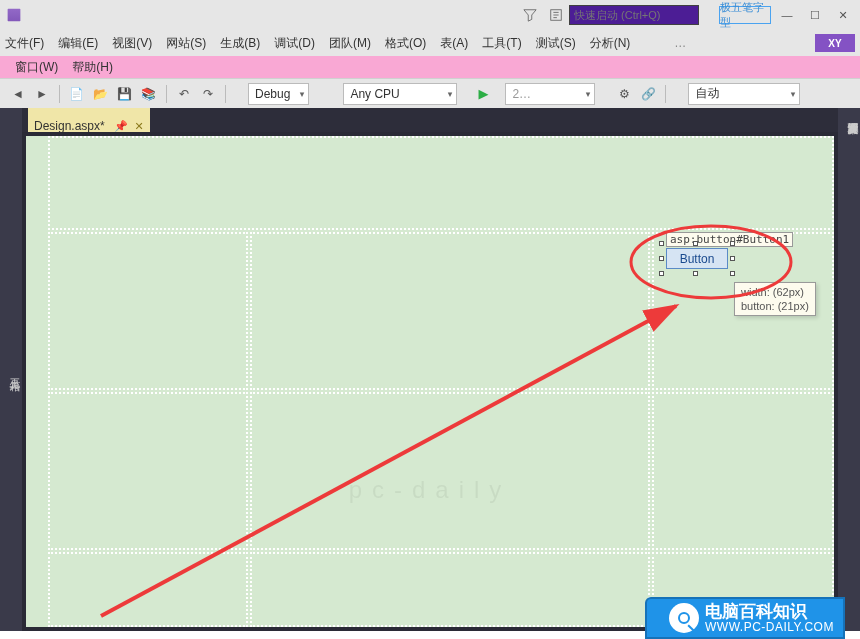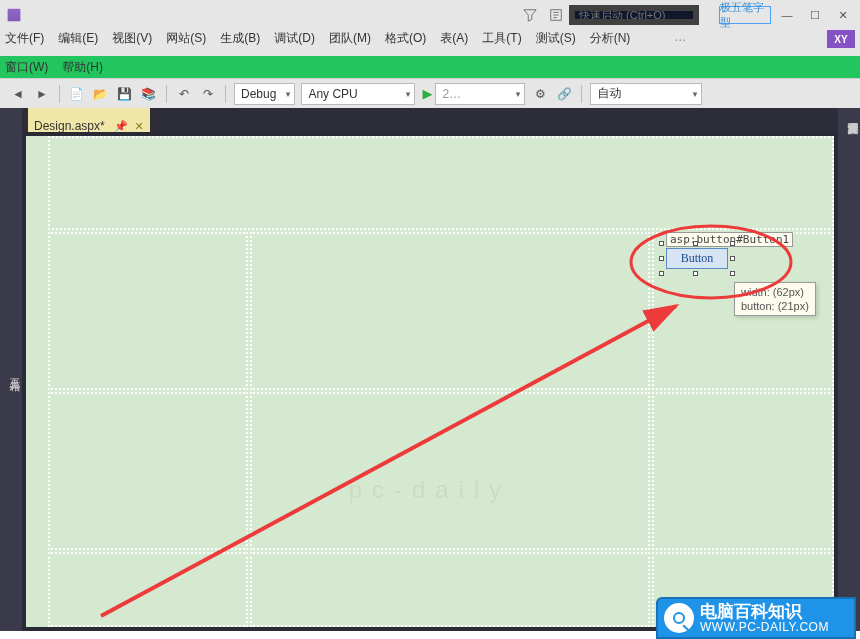--- a/index.html
+++ b/index.html
@@ -1,54 +1,54 @@
 <!DOCTYPE html>
 <html><head>
 <meta charset="utf-8">
 <style>
 *{box-sizing:border-box;margin:0;padding:0;font-family:"Microsoft YaHei","Segoe UI",sans-serif}
 body{width:860px;height:639px;background:#fff;overflow:hidden;position:relative}
 .titlebar{height:30px;background:#e6e6e6;display:flex;align-items:center;padding:0 5px;font-size:12px;color:#444}
 .vs-logo{width:18px;height:18px;background:linear-gradient(135deg,#9b72ce 0%,#7a4fb3 100%);margin-right:8px;transform:rotate(45deg);clip-path:polygon(50% 0%,100% 50%,50% 100%,0% 50%)}
 .titlebar .spacer{flex:1}
 .title-icon{width:14px;height:14px;margin:0 6px;color:#666}
-.quicklaunch{width:130px;height:20px;border:6px solid #404040;background:#0f172a;font-size:11px;padding:0 4px;color:#999}
+.quicklaunch{width:130px;height:20px;border:1px solid #404040;background:#4c1d95;font-size:11px;padding:0 4px;color:#999}
 .ime{width:52px;height:18px;border:1px solid #4aa3f0;color:#3b8ed6;font-size:11px;display:flex;align-items:center;justify-content:center;margin-left:20px}
 .win-btn{width:24px;height:24px;display:flex;align-items:center;justify-content:center;font-size:11px;color:#555;margin-left:4px}
-.menubar{height:26px;background:#e6e6e6;display:flex;font-size:12px;color:#333;padding:0 5px}
+.menubar{height:26px;background:#e6e6e6;display:flex;align-items:center;font-size:12px;color:#333;padding:0 5px}
 .menubar span{margin-right:14px}
-.menubar .badge{margin-left:auto;width:28px;height:18px;background:#8452c4;color:#fff;font-size:10px;display:flex;align-items:center;justify-content:center;font-weight:bold}
-.menubar2{height:22px;background:#22c55e;display:flex;align-items:center;font-size:12px;color:#333;padding:0 5px}
+.menubar .badge{margin-left:auto;width:40px;height:18px;background:#8452c4;color:#fff;font-size:10px;display:flex;align-items:center;justify-content:center;font-weight:bold}
+.menubar2{height:22px;background:#f9a8d4;display:flex;align-items:center;font-size:12px;color:#333;padding:0 15px}
 .menubar2 span{margin-right:14px}
 .toolbar{height:30px;background:#e6e6e6;display:flex;align-items:center;padding:0 6px;border-top:1px solid #d0d0d0;font-size:12px;color:#333}
 .tb-ico{width:18px;height:18px;margin:0 3px;display:inline-flex;align-items:center;justify-content:center;font-size:12px;color:#555}
 .tb-sep{width:1px;height:18px;background:#bbb;margin:0 5px}
-.tb-dd{border:1px solid #bbb;background:#fff;height:22px;padding:0 18px 0 6px;font-size:12px;display:flex;align-items:center;position:relative;margin:0 3px}
+.tb-dd{border:1px solid #bbb;background:#fff;height:22px;padding:0 18px 0 6px;font-size:12px;display:flex;align-items:center;position:relative;margin:0 17px}
 .tb-dd::after{content:"▾";position:absolute;right:4px;font-size:9px;color:#666}
 .play{color:#2cae45;font-size:13px;margin-left:4px}
 .mainrow{display:flex;height:523px;background:#2d2d3a}
 .leftrail{width:22px;background:#3a3a4a;color:#ccc;font-size:11px;writing-mode:vertical-rl;text-orientation:upright;padding-top:4px;text-align:center;letter-spacing:1px}
 .content{flex:1;background:#2d2d3a;display:flex;flex-direction:column;position:relative}
 .tabbar{height:24px;background:#2d2d3a;display:flex;padding-left:6px}
 .tab{background:#f0e6a8;color:#333;font-size:12px;padding:18px 6px;display:flex;align-items:center;position:relative}
 .tab-pin{margin-left:10px;font-size:11px;color:#8c7a1d}
 .tab-x{margin-left:6px;font-size:11px;color:#8c7a1d}
 .designer{flex:1;background:#2a2a36;position:relative;overflow:hidden}
 .canvas{position:absolute;left:4px;top:4px;right:4px;bottom:4px;background:#d5e9d0}
 .grid{position:absolute;border:2px dotted #fff}
 .aspbtn-label{position:absolute;left:640px;top:96px;background:#fdfbee;border:1px solid #999;font-size:11px;padding:0 3px;font-family:Consolas,monospace;color:#444}
-.aspbtn{position:absolute;left:640px;top:112px;width:62px;height:21px;background:#d6e4f3;border:1px solid #5a8ac6;font-size:12px;font-family:Liberation Serif, serif;color:#1a4a8e}
+.aspbtn{position:absolute;left:640px;top:112px;width:62px;height:21px;background:#d6e4f3;border:1px solid #5a8ac6;font-size:12px;font-family:Liberation Sans, sans-serif;color:#1a4a8e}
 .selhandles{position:absolute;left:636px;top:108px;width:70px;height:29px}
 .selhandles b{position:absolute;width:5px;height:5px;background:#fff;border:1px solid #555}
 .dim-tip{position:absolute;left:708px;top:146px;background:#fdfbee;border:1px solid #999;font-size:11px;padding:2px 6px;font-family:Consolas,monospace;color:#555;line-height:14px;box-shadow:2px 2px 4px rgba(0,0,0,.15)}
 .rightrail{width:22px;background:#3a3a4a;color:#ccc;font-size:11px;writing-mode:vertical-rl;padding-top:6px;display:flex;flex-direction:column;gap:10px}
 .rightrail span{display:block}
 .redarrow{position:absolute;pointer-events:none}
 .watermark{position:absolute;top:340px;left:50%;transform:translateX(-50%);font-size:24px;color:rgba(0,0,0,.06);letter-spacing:10px}
-.footbadge{position:absolute;right:4px;bottom:0;width:200px;height:42px;background:#1f93e8;border:2px solid #1672b8;border-radius:6px 0 0 0;display:flex;align-items:center;color:#fff;padding-left:6px}
+.footbadge{position:absolute;right:15px;bottom:0;width:200px;height:42px;background:#1f93e8;border:2px solid #1672b8;border-radius:6px 0 0 0;display:flex;align-items:center;color:#fff;padding-left:22px}
 .footbadge .circ{width:30px;height:30px;border-radius:50%;background:#fff;display:flex;align-items:center;justify-content:center;margin-right:6px;position:relative}
 .footbadge .glass{width:12px;height:12px;border:2px solid #1f93e8;border-radius:50%;position:relative}
 .footbadge .glass::after{content:"";position:absolute;width:2px;height:8px;background:#1f93e8;left:10px;top:10px;transform:rotate(-45deg)}
 .footbadge .txt{font-size:17px;font-weight:bold;line-height:1}
 .footbadge .url{font-size:12px;letter-spacing:.5px}
 </style>
 </head>
 <body>
 
 <div class="titlebar">

